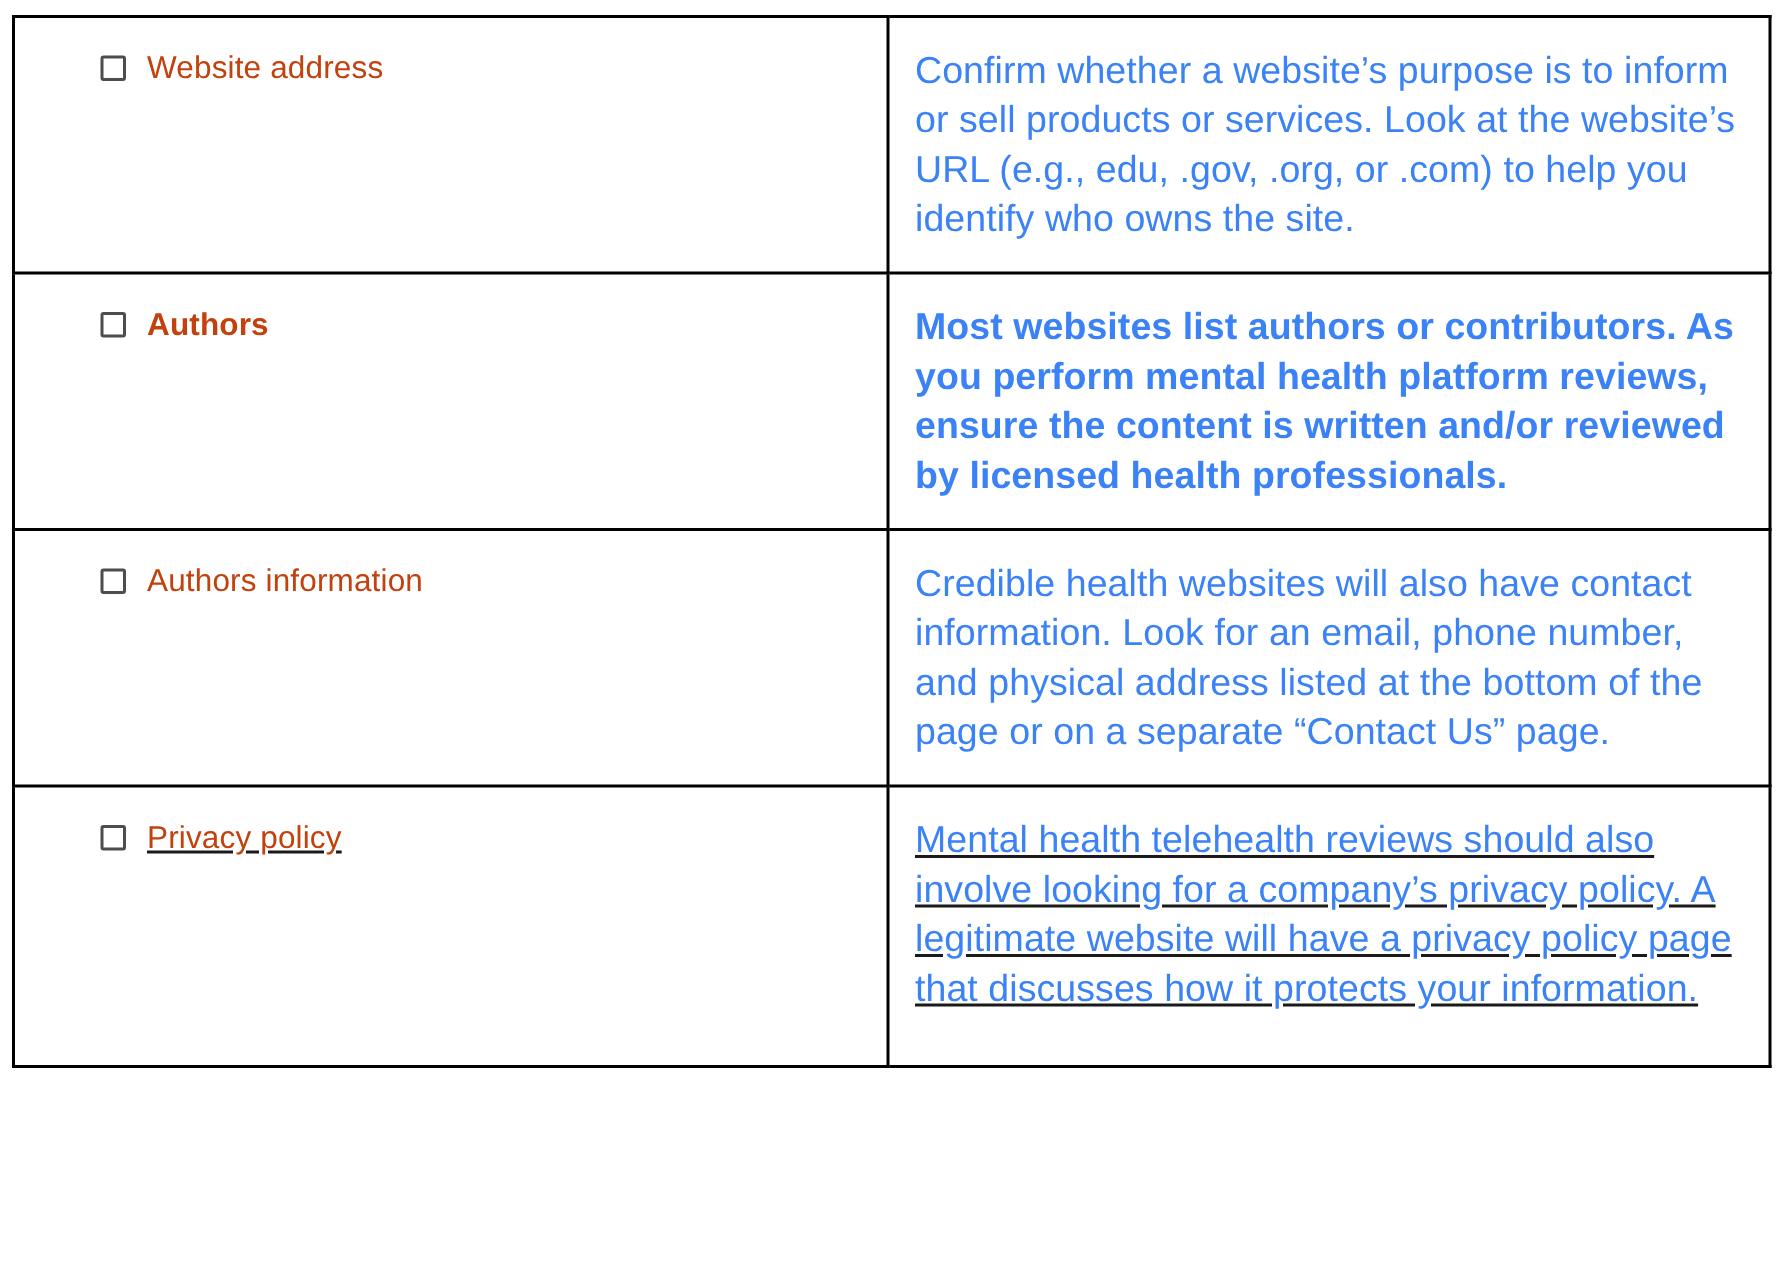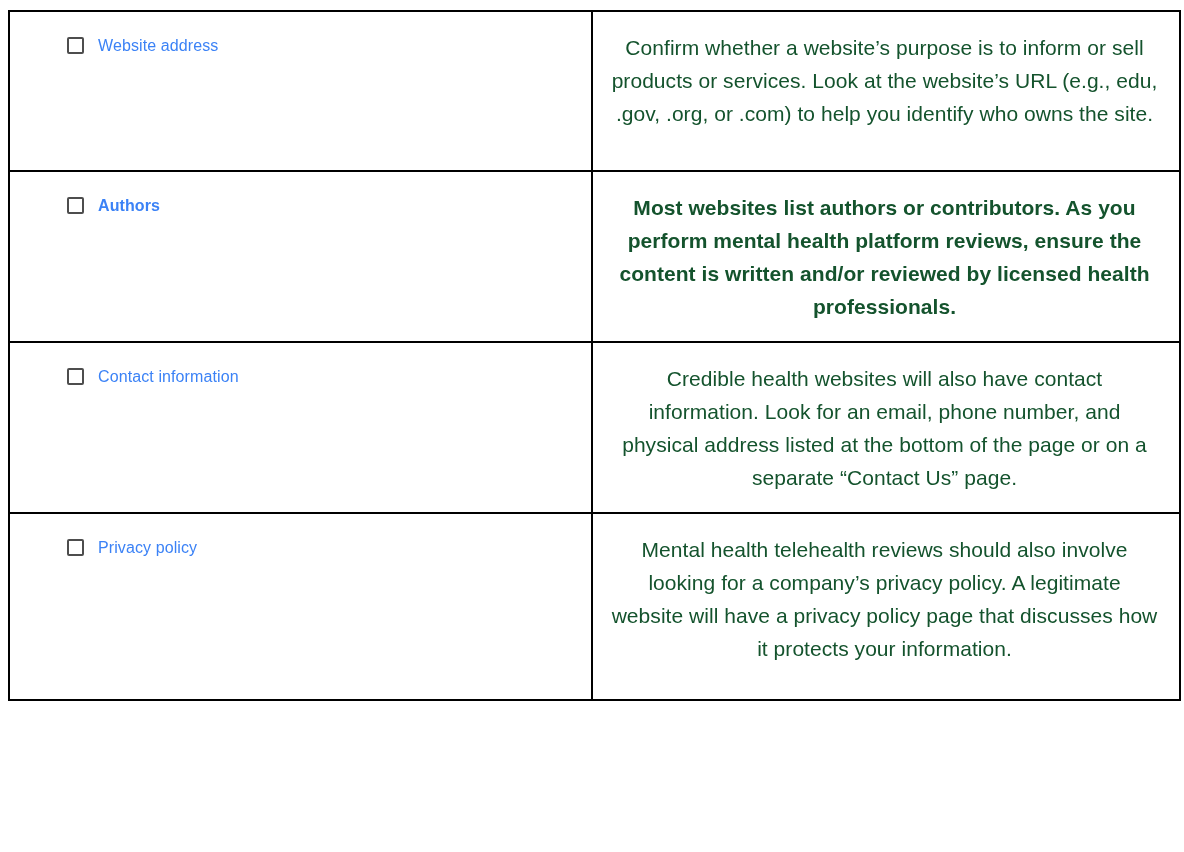--- a/index.html
+++ b/index.html
@@ -56,50 +56,49 @@
     width: 17px;
     height: 17px;
     box-sizing: border-box;
     border: 2px solid #4d4d4d;
     border-radius: 2px;
     background: #ffffff;
     margin-top: 5px;
   }
   .item-label {
     margin-left: 14px;
-    font-size: 16px;
+    font-size: 21px;
     line-height: 28px;
     letter-spacing: 0.1px;
-    color: #3b82f6;
+    color: #c2410c;
     white-space: nowrap;
   }
 
   
   .col-desc {
     width: 586px;
   }
   .desc-cell-inner {
     padding: 19px 20px 18px 17px;
     box-sizing: border-box;
   }
   .desc-text {
-    font-size: 21px;
+    font-size: 25px;
     line-height: 33px;
     letter-spacing: 0.05px;
-    color: #14532d;
+    color: #3b82f6;
     margin: 0;
-    text-align: center;
   }
 
   
   .row-1 td { height: 158px; }
   .row-2 td { height: 158px; font-weight: bold; }
   .row-3 td { height: 158px; }
   .row-4 td { height: 161px; }
-  .row-5 td { height: 185px; }
+  .row-5 td { height: 185px; text-decoration: underline; }
 </style>
 </head>
 <body>
 
 <div class="sheet">
 
   <table class="checklist-table">
     <tbody>
 
       <tr class="row-1">
@@ -127,21 +126,21 @@
           <div class="desc-cell-inner">
             <p class="desc-text">Most websites list authors or contributors. As you perform mental health platform reviews, ensure the content is written and/or reviewed by licensed health professionals.</p>
           </div>
         </td>
       </tr>
 
       <tr class="row-3">
         <td class="col-item">
           <div class="item-cell-inner">
             <span class="checkbox"></span>
-            <span class="item-label">Contact information</span>
+            <span class="item-label">Authors information</span>
           </div>
         </td>
         <td class="col-desc">
           <div class="desc-cell-inner">
             <p class="desc-text">Credible health websites will also have contact information. Look for an email, phone number, and physical address listed at the bottom of the page or on a separate “Contact Us” page.</p>
           </div>
         </td>
       </tr>
 
 

